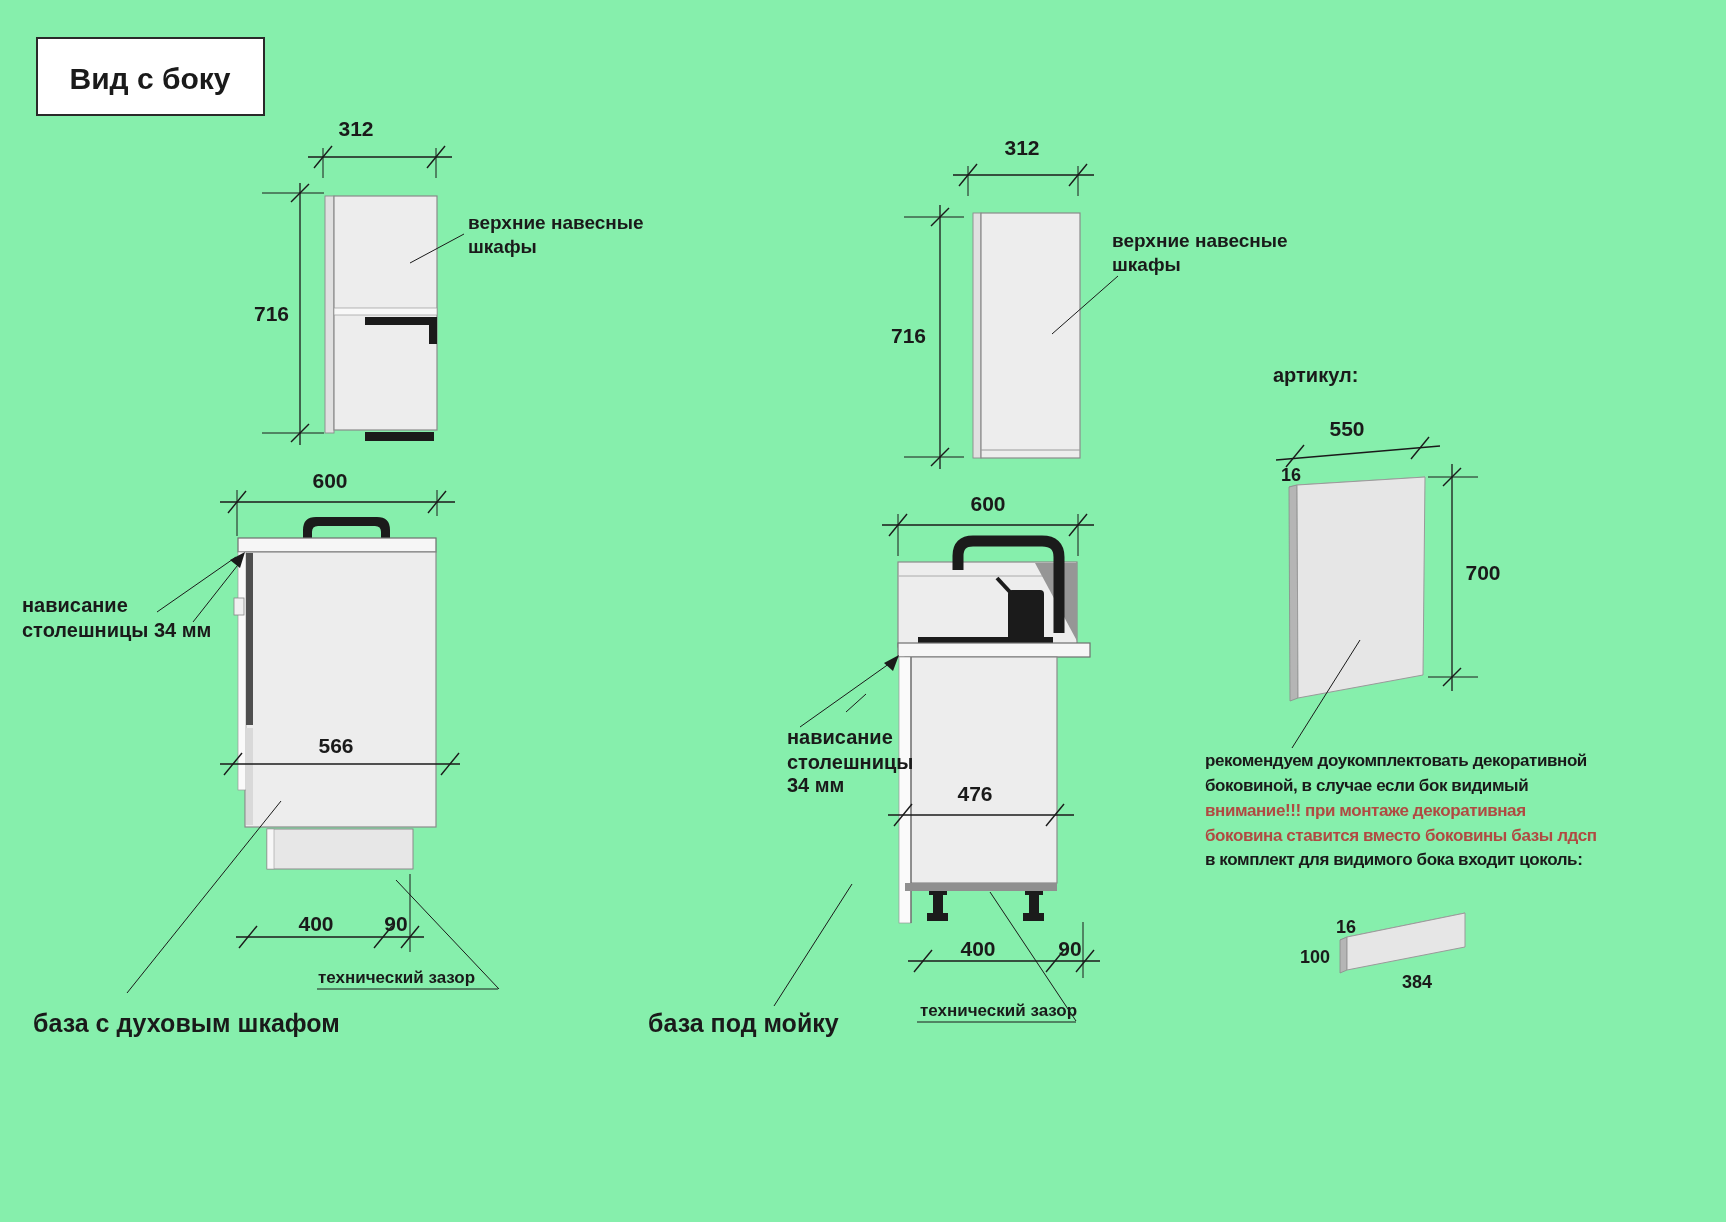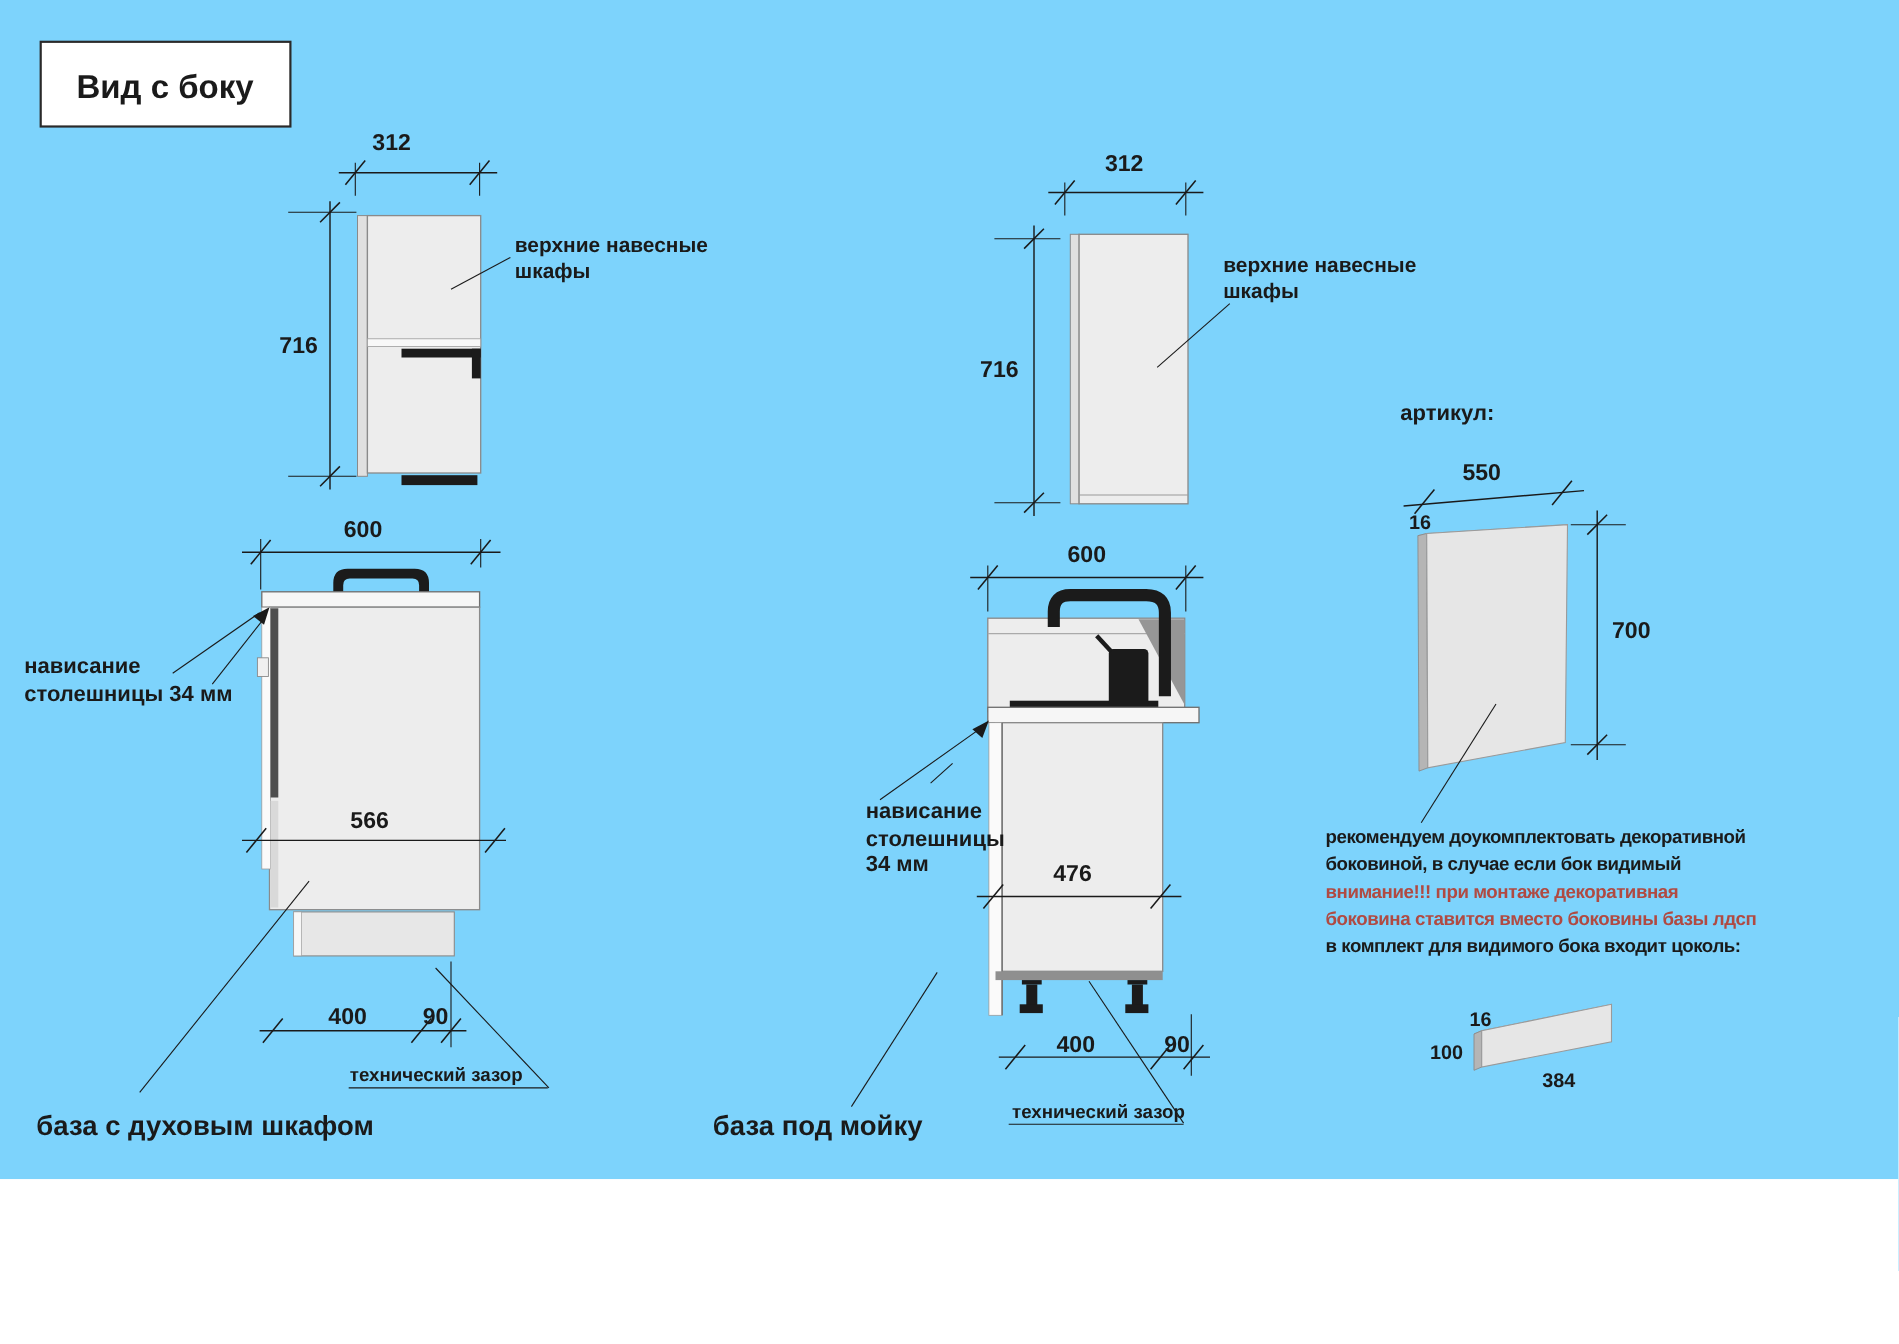--- a/index.html
+++ b/index.html
@@ -1,16 +1,16 @@
 <!DOCTYPE html>
 <html><head>
 <meta charset="utf-8">
 <style>
   html,body{margin:0;padding:0;background:#ffffff;}
-  .stage{position:relative;width:1726px;height:1072px;background:#7dd3fc;overflow:hidden;}
+  .stage{position:relative;width:1726px;height:1222px;background:#86efac;overflow:hidden;}
   svg text{font-family:"Liberation Sans","DejaVu Sans",sans-serif;fill:#1a1a1a;}
   .dimline{stroke:#1a1a1a;stroke-width:1.3;fill:none;}
   .tick{stroke:#1a1a1a;stroke-width:1.4;}
   .ext{stroke:#1a1a1a;stroke-width:1;}
   .leader{stroke:#1a1a1a;stroke-width:1;fill:none;}
   .dimtext{font-size:21px;font-weight:bold;}
   .smdim{font-size:18px;font-weight:bold;}
   .lbl{font-size:19px;font-weight:bold;}
   .lbl20{font-size:20px;font-weight:bold;}
   .tech{font-size:17px;font-weight:bold;}

